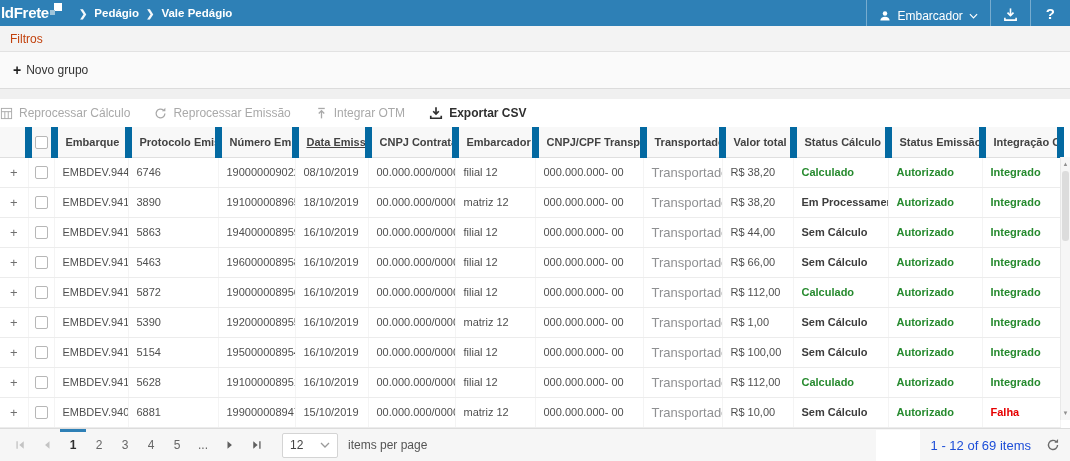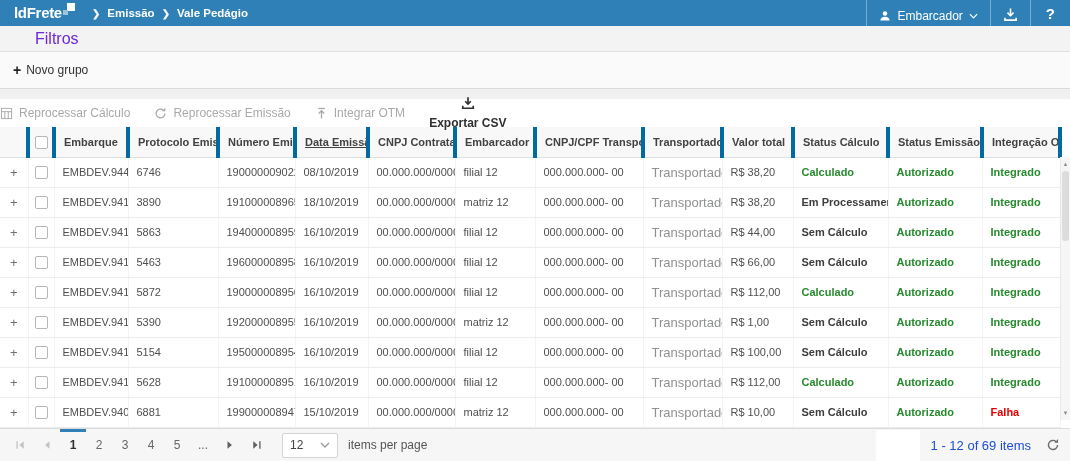--- a/index.html
+++ b/index.html
@@ -2,58 +2,58 @@
 <html><head>
 <meta charset="utf-8">
 <style>
   * { margin:0; padding:0; box-sizing:border-box; }
   html,body { width:1070px; height:461px; overflow:hidden; }
   body { font-family:"Liberation Sans", sans-serif; background:#f0f0f0; }
   .app { width:1070px; height:461px; display:flex; flex-direction:column; }
 
   
   .topbar { height:26px; background:#2e80b6; display:flex; align-items:center; color:#fff; flex:0 0 26px; }
-  .logo { display:flex; align-items:flex-start; padding-left:14px; cursor:pointer; }
+  .logo { display:flex; align-items:flex-start; padding-left:1px; cursor:pointer; }
   .logo-text { font-size:15px; font-weight:700; letter-spacing:-0.3px; line-height:24px; }
   .logo-mark { position:relative; width:12px; height:12px; margin-left:1px; margin-top:2px; }
   .logo-mark .sq1 { position:absolute; right:0; top:0; width:8px; height:8px; background:#fff; }
   .logo-mark .sq2 { position:absolute; left:0; bottom:0; width:5px; height:5px; background:#9ec4da; }
   .crumbs { display:flex; align-items:center; margin-left:10px; font-size:11.5px; font-weight:700; }
   .crumb-sep { margin:0 7px; font-size:10px; font-weight:700; opacity:.95; }
   .crumb { color:#fff; text-decoration:none; cursor:pointer; }
   .topbar-right { margin-left:auto; display:flex; align-items:stretch; height:100%; }
   .top-seg { display:flex; align-items:center; padding:16px 12px; border-left:1px solid rgba(255,255,255,.35); cursor:pointer; }
   .user-menu { gap:6px; font-size:12px; }
   .user-menu svg { display:block; }
   .help-btn { font-size:15px; font-weight:700; padding:0 15px; }
 
   
   .filters-bar { height:26px; background:#f3f3f3; border-bottom:1px solid #e2e2e2; display:flex; align-items:center; padding:0 10px; flex:0 0 26px; }
-  .filters-title { font-size:16px; color:#6d28d9;margin-left:25px; }
+  .filters-title { font-size:12px; color:#c2410c; }
   .filters-actions { margin-left:auto; display:flex; gap:20px; }
   .filter-action { display:flex; align-items:center; gap:5px; font-size:12px; color:#6a6a6a; cursor:pointer; }
   .filter-action svg { color:#7a7a7a; }
 
   
   .group-panel { height:37px; background:#fafafa; border-bottom:1px solid #dcdcdc; display:flex; align-items:center; padding:0 13px; flex:0 0 37px; }
   .new-group { display:flex; align-items:center; gap:5px; cursor:pointer; }
   .plus-glyph { font-size:14px; font-weight:700; color:#222; line-height:1; }
   .new-group-label { font-size:12px; color:#333; }
 
   .page-gap { flex:0 0 10px; background:#f0f0f0; }
 
   
   .grid-card { position:relative; background:#fff; flex:1 1 auto; }
   .grid-toolbar { height:28px; display:flex; justify-content:flex-start; align-items:center; gap:24px; }
   .tb-item { display:flex; align-items:center; gap:6px; font-size:12px; cursor:pointer; white-space:nowrap; }
   .tb-item.disabled { color:#a9a9a9; cursor:default; }
-  .tb-item.enabled { color:#2f2f2f; font-weight:700;flex-direction:column; }
+  .tb-item.enabled { color:#2f2f2f; font-weight:700; }
 
   table.grid { border-collapse:collapse; table-layout:fixed; width:1060px; }
-  th { height:30px; background:#f8f8f8; border-bottom:1px solid #dfdfdf; border-right:4px solid #0369a1; font-size:11px; font-weight:700; color:#424242; text-align:left; padding:0 8px; white-space:nowrap; overflow:hidden; cursor:pointer; }
+  th { height:30px; background:#f8f8f8; border-bottom:1px solid #dfdfdf; border-right:7px solid #0369a1; font-size:11px; font-weight:700; color:#424242; text-align:left; padding:0 8px; white-space:nowrap; overflow:hidden; cursor:pointer; }
   th.center, td.center { text-align:center; padding:0; }
   th .sort-link { text-decoration:underline; }
   td { height:30px; border-bottom:1px solid #ececec; border-right:1px solid #f4f4f4; font-size:11px; color:#4f4f4f; padding:0 8px; white-space:nowrap; overflow:hidden; background:#fff; }
   td.numero { text-align:right; padding-right:5px; }
   td.transp { font-size:13px; color:#8f9092; }
   td.expand-cell { color:#6f6f6f; font-size:13px; text-align:center; cursor:pointer; padding:0; }
   .chk { display:inline-block; width:13px; height:13px; border:1px solid #b7b7b7; border-radius:2px; background:#fff; vertical-align:middle; cursor:pointer; }
   .st-green { color:#268a2e; font-weight:700; }
   .st-dark  { color:#3d3d3d; font-weight:700; }
   .st-red   { color:#e60000; font-weight:700; }
@@ -87,21 +87,21 @@
   <header class="topbar">
     <div class="logo">
       <span class="logo-text">ldFrete</span>
       <span class="logo-mark">
           <span class="sq1"></span>
           <span class="sq2"></span>
         </span>
     </div>
     <nav class="crumbs">
       <span class="crumb-sep">❯</span>
-      <a class="crumb">Emissão</a>
+      <a class="crumb">Pedágio</a>
       <span class="crumb-sep">❯</span>
       <a class="crumb">Vale Pedágio</a>
     </nav>
     <div class="topbar-right">
       <div class="top-seg user-menu">
         <span>
             <svg width="12" height="12" viewBox="0 0 16 16">
               <circle cx="8" cy="4.6" r="3" fill="currentColor"></circle>
               <path d="M1.8 14c0-3.4 2.8-5.1 6.2-5.1s6.2 1.7 6.2 5.1z" fill="currentColor"></path>
             </svg>

